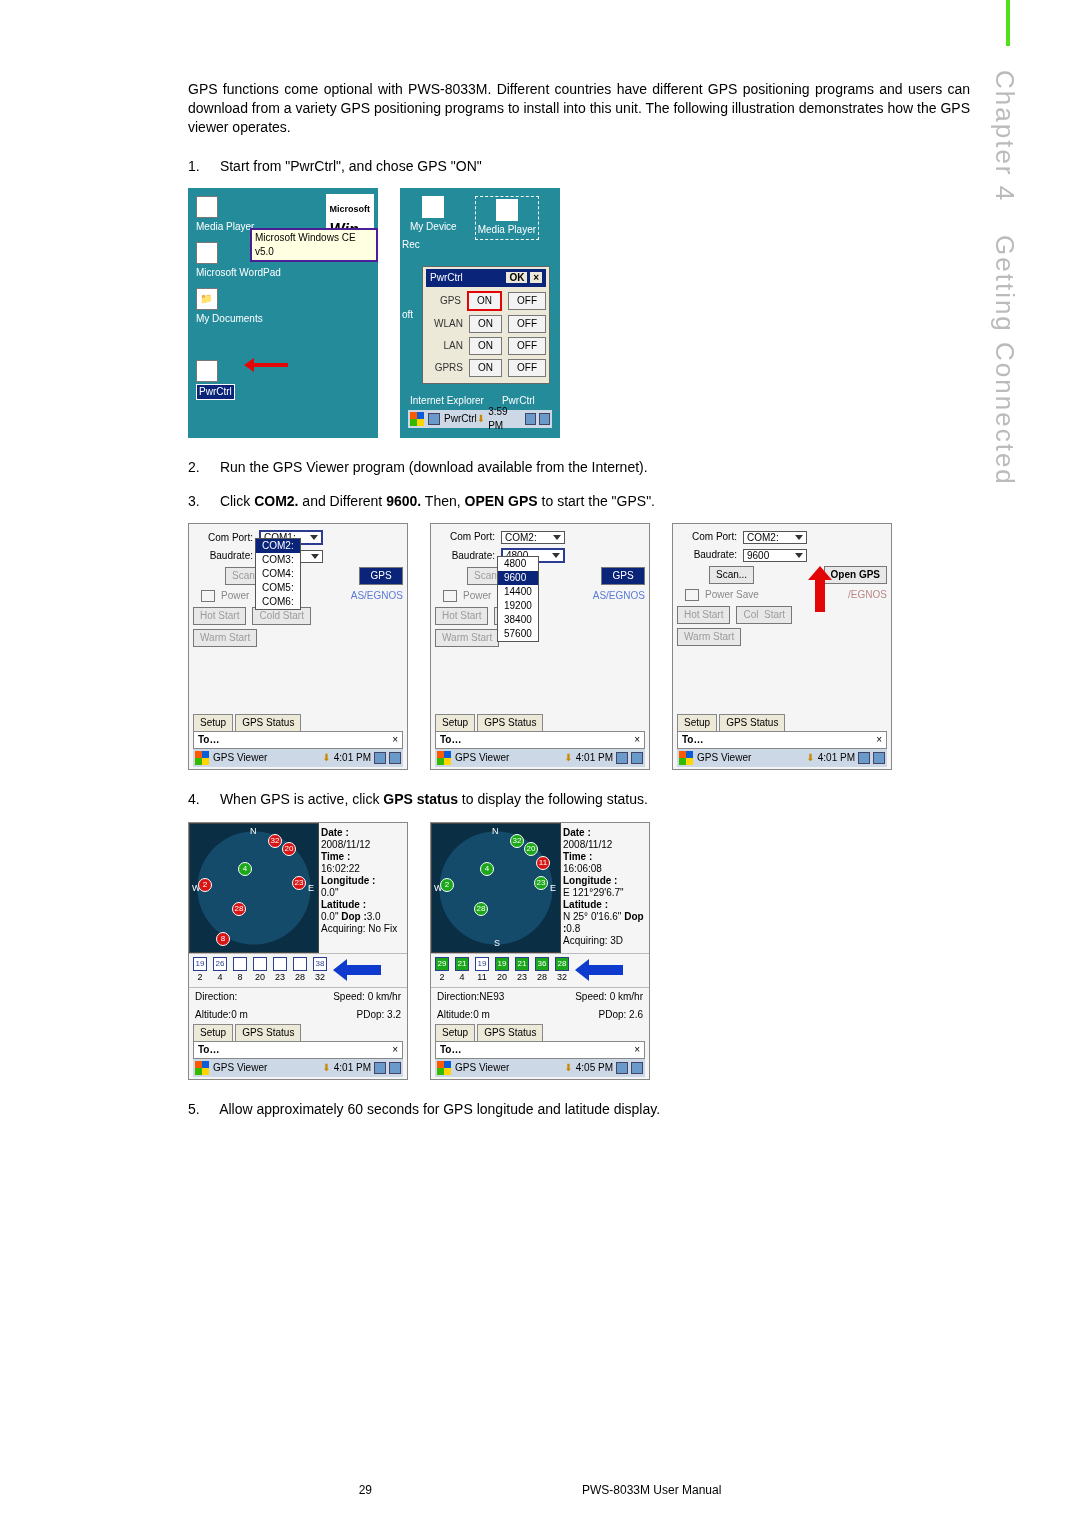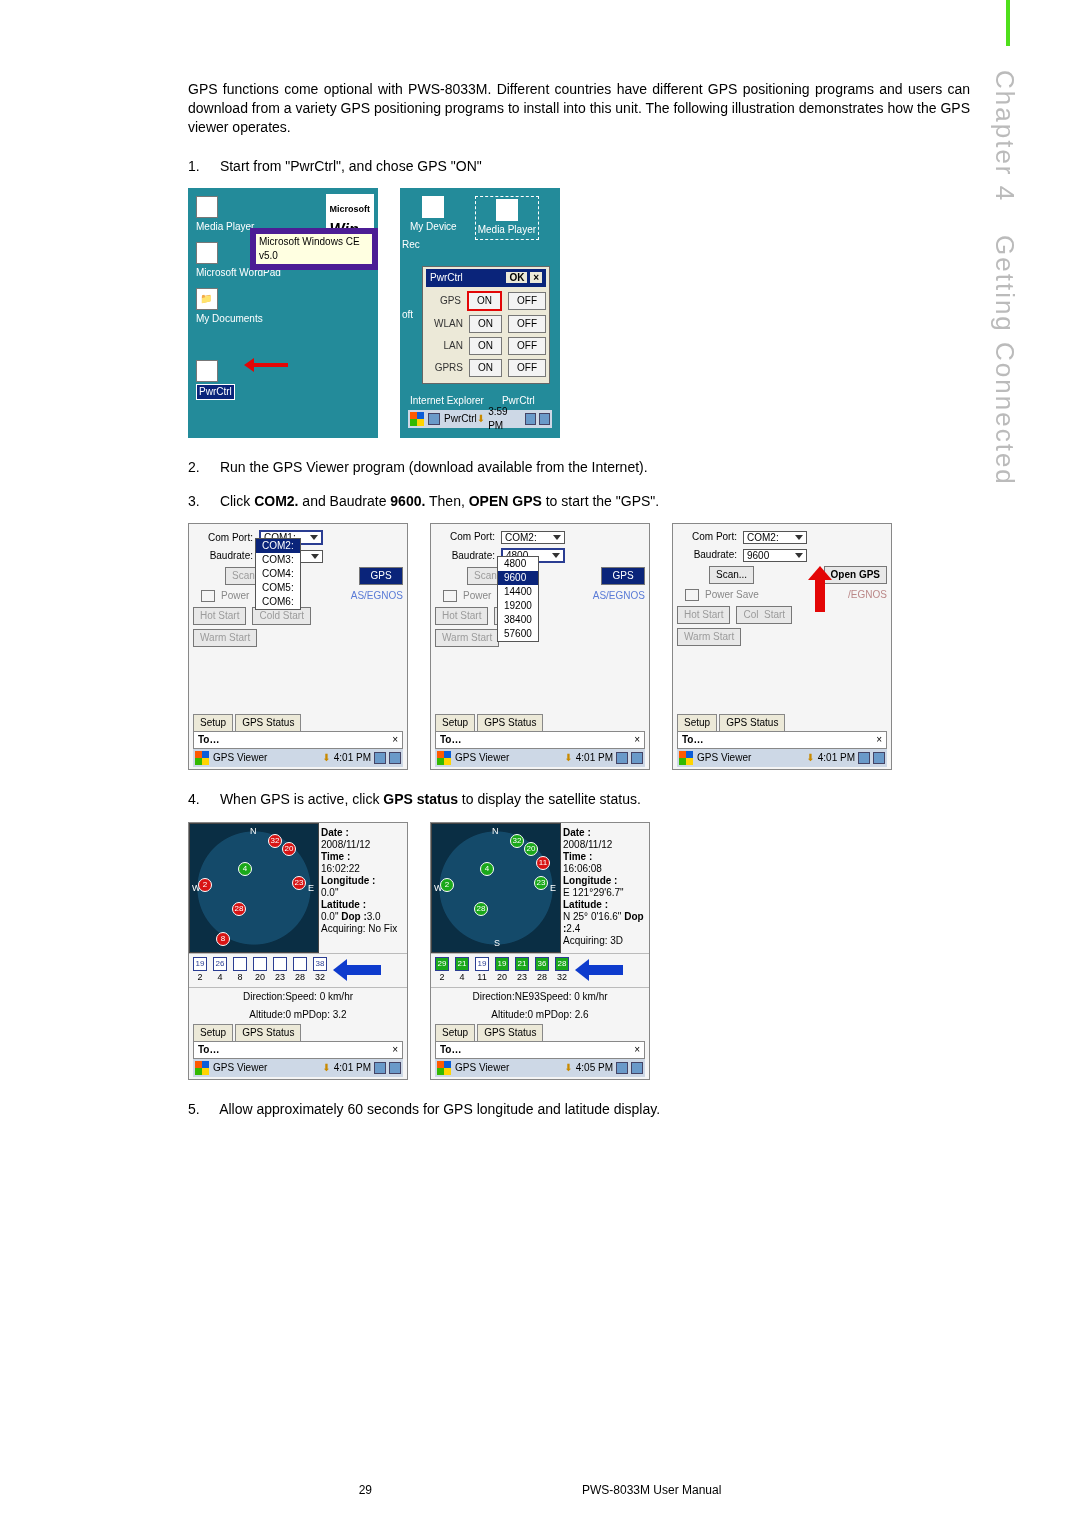--- a/index.html
+++ b/index.html
@@ -54,21 +54,21 @@
     font-size: 10px;
     color: #000;
     width: 190px;
     position: relative;
   }
   .desktop-icons { display:flex; flex-direction:column; gap:8px; padding: 4px 0 0 4px; }
   .di { display:flex; flex-direction:column; align-items:flex-start; color:#fff; font-size:10px;}
   .di .icon { width:22px; height:22px; background:#fff; border:1px solid #777; margin-bottom:2px; display:flex; align-items:center; justify-content:center;}
   .di.highlight .label { background:#0a247a; color:#fff; padding:0 2px; border:1px solid #fff;}
   .winlogo-big { position:absolute; top:6px; right:4px; background:#fff; padding:2px 4px; font-size:16px; font-weight:bold; font-style:italic; color:#000;}
-  .tooltip-bar { position:absolute; top:40px; left:62px; background:#ffffe1; border:6px solid #4c1d95; font-size:10px; padding:1px 3px; color:#000;}
+  .tooltip-bar { position:absolute; top:40px; left:62px; background:#ffffe1; border:2px solid #4c1d95; font-size:10px; padding:1px 3px; color:#000;}
   .red-arrow-l { position:absolute; width:46px; height:10px; }
   .red-arrow-l::before { content:""; position:absolute; left:8px; top:3px; width:36px; height:4px; background:#e30606;}
   .red-arrow-l::after { content:""; position:absolute; left:0; top:-2px; width:0;height:0;border-top:7px solid transparent;border-bottom:7px solid transparent;border-right:10px solid #e30606;}
   .screenshot2 { width: 160px; }
   .pwrctrl-win { background:#ece9d8; border:1px solid #666; margin: 22px 4px 4px 4px; padding:2px 3px 6px 3px; }
   .pwrctrl-title { background:#0a247a; color:#fff; padding:2px 4px; font-size:10px; display:flex; justify-content:space-between; align-items:center;}
   .pwrctrl-title .okx { background:#ece9d8; color:#000; font-weight:bold; padding:0 3px;}
   .pwr-row { display:flex; align-items:center; gap:6px; margin-top:4px; }
   .pwr-row .lbl { width:40px; text-align:right; font-size:10px; color:#333;}
   .pwr-btn { border:1px solid #777; background:#f3f3f3; font-size:10px; padding:1px 8px; }
@@ -116,21 +116,21 @@
   .skymap{width:130px;height:130px;background:radial-gradient(circle at 50% 50%, #144a6a 0 62%, #0a2e44 63% 100%);border:1px solid #444;position:relative;}
   .sat{position:absolute;width:14px;height:14px;border-radius:50%;background:#d81414;color:#fff;font-size:8px;display:flex;align-items:center;justify-content:center;border:1px solid #fff;}
   .sat.g{background:#1aa81a;}
   .compass-lbl{position:absolute;color:#fff;font-size:9px;}
   .infocol{flex:1;padding:4px 2px;line-height:1.2;}
   .infocol b{display:block;}
   .bars{display:flex;gap:6px;padding:3px 4px;border-top:1px solid #bbb;border-bottom:1px solid #bbb;}
   .bar{display:flex;flex-direction:column;align-items:center;font-size:9px;}
   .bar .sq{width:14px;height:14px;border:1px solid #2a3d92;background:#fff;color:#2a3d92;display:flex;align-items:center;justify-content:center;font-size:8px;}
   .bar .sq.fill{background:#1aa81a;color:#fff;}
-  .ds-row{display:flex;justify-content:center;padding:2px 6px;}
+  .ds-row{display:flex;justify-content:space-between;padding:2px 6px;}
   .bigblue-arrow{position:relative;width:48px;height:18px;}
   .bigblue-arrow::before{content:"";position:absolute;left:12px;top:4px;width:36px;height:10px;background:#0e3bcd;}
   .bigblue-arrow::after{content:"";position:absolute;left:0;top:-2px;width:0;height:0;border-top:11px solid transparent;border-bottom:11px solid transparent;border-right:14px solid #0e3bcd;}
   .bold { font-weight:bold; }
   .footer { position:absolute; bottom:30px; left:0; right:0; display:flex; justify-content:center; gap:210px; font-size:12px;}
 </style>
 </head>
 <body>
 
 <div class="page">
@@ -244,21 +244,21 @@
         </div>
       </li>
 
       <li>
         <span class="n">2.</span>
         <span>Run the GPS Viewer program (download available from the Internet).</span>
       </li>
 
       <li>
         <span class="n">3.</span>
-        <span>Click </span><span class="bold">COM2.</span><span> and Baudrate </span><span class="bold">9600.</span><span> Then, </span><span class="bold">OPEN GPS</span><span> to start the "GPS".</span>
+        <span>Click </span><span class="bold">COM2.</span><span> and Different </span><span class="bold">9600.</span><span> Then, </span><span class="bold">OPEN GPS</span><span> to start the "GPS".</span>
 
         <div class="figblock">
 
           <div class="gpsviewer">
             <div class="gv-body gv-dropdown">
               <div class="gv-row">
                 <span class="gv-lbl">Com Port:</span>
                 <div class="gv-select gv-openbox">
                     <input value="COM1:" style="">
                     <span class="caret"></span>
@@ -442,21 +442,21 @@
                   <div class="tiny-icon"></div>
                   <div class="tiny-icon"></div>
                 </div>
               </div>
           </div>
         </div>
       </li>
 
       <li>
         <span class="n">4.</span>
-        <span>When GPS is active, click </span><span class="bold">GPS status</span><span> to display the satellite status.</span>
+        <span>When GPS is active, click </span><span class="bold">GPS status</span><span> to display the following status.</span>
 
         <div class="figblock">
 
           <div class="status-shot">
             <div class="sky-row">
               <div class="skymap">
                 <span class="compass-lbl" style="top:1px;left:60px;">N</span>
                 <span class="compass-lbl" style="top:58px;left:2px;">W</span>
                 <span class="compass-lbl" style="top:58px;right:4px;">E</span>
                 <div class="sat" style="top:10px;left:78px;">32</div>
@@ -550,21 +550,21 @@
                 <div class="sat g" style="top:38px;left:48px;">4</div>
                 <div class="sat g" style="top:54px;left:8px;">2</div>
                 <div class="sat g" style="top:52px;left:102px;">23</div>
                 <div class="sat g" style="top:78px;left:42px;">28</div>
               </div>
               <div class="infocol">
                 <b>Date :</b><span>2008/11/12</span>
                 <b>Time :</b><span>16:06:08</span>
                 <b>Longitude :</b><span>E 121°29'6.7"</span>
                 <b>Latitude :</b><span>N  25° 0'16.6"</span>
-                <span><b style="display:inline">Dop :</b><span>2.4</span></span><br>
+                <span><b style="display:inline">Dop :</b><span>0.8</span></span><br>
                 <span>Acquiring: 3D</span>
               </div>
             </div>
             <div class="bars">
               <div class="bar">
                   <div class="sq fill">29</div>
                   <span>2</span>
                 </div>
               <div class="bar">
                   <div class="sq fill">21</div>

